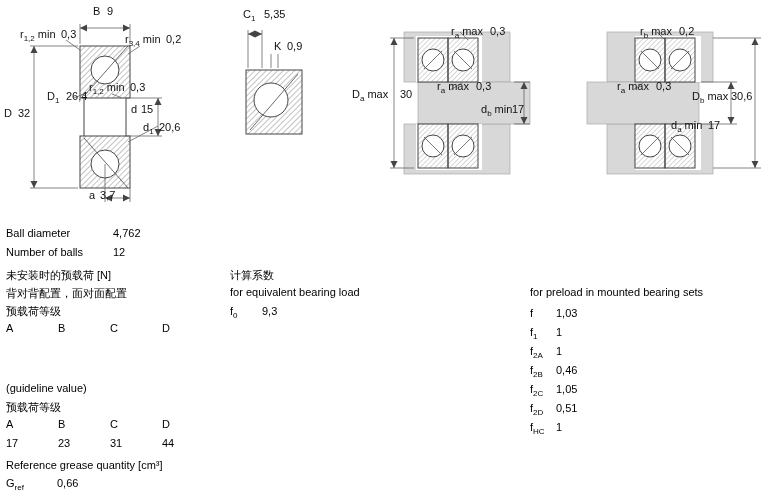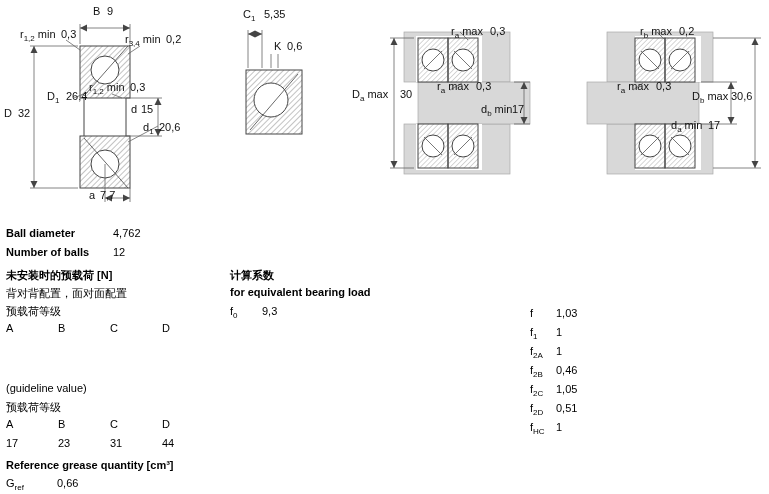--- a/index.html
+++ b/index.html
@@ -4,21 +4,21 @@
 <style>
   * { margin:0; padding:0; box-sizing:border-box; }
   html,body { background:#fff; }
   body { font-family:"Liberation Sans", sans-serif; }
   .page { position:relative; width:769px; height:494px; background:#ffffff; overflow:hidden; color:#000; font-size:11px; }
   svg.draw { position:absolute; }
   .dim { position:absolute; white-space:nowrap; font-size:11px; color:#111; }
   .dim sub { font-size:8px; }
   .sfx { margin-left:3px; }
   .txt { position:absolute; white-space:nowrap; font-size:11px; }
-  .b { font-weight:bold; }
+  .b { font-weight:normal; }
   .cell { display:inline-block; width:52px; }
   sub { font-size:8px; }
 </style>
 </head>
 <body>
 
 <div class="page">
 
   <svg class="draw" style="left:8px;top:4px" width="200" height="205" viewBox="0 0 200 205">
     <defs>
@@ -197,27 +197,27 @@
   <span class="dim" style="left:131px;top:103px"><span>d</span></span>
   <span class="dim" style="left:141px;top:103px">15</span>
 
   <span class="dim" style="left:4px;top:107px"><span>D</span></span>
   <span class="dim" style="left:18px;top:107px">32</span>
 
   <span class="dim" style="left:143px;top:121px"><span>d</span><sub>1</sub></span>
   <span class="dim" style="left:159px;top:121px">20,6</span>
 
   <span class="dim" style="left:89px;top:189px"><span>a</span></span>
-  <span class="dim" style="left:100px;top:189px">7,7</span>
+  <span class="dim" style="left:100px;top:189px">3,7</span>
 
   <span class="dim" style="left:243px;top:8px"><span>C</span><sub>1</sub></span>
   <span class="dim" style="left:264px;top:8px">5,35</span>
 
   <span class="dim" style="left:274px;top:40px"><span>K</span></span>
-  <span class="dim" style="left:287px;top:40px">0,6</span>
+  <span class="dim" style="left:287px;top:40px">0,9</span>
 
   <span class="dim" style="left:451px;top:25px"><span>r</span><sub>a</sub><span class="sfx">max</span></span>
   <span class="dim" style="left:490px;top:25px">0,3</span>
 
   <span class="dim" style="left:437px;top:80px"><span>r</span><sub>a</sub><span class="sfx">max</span></span>
   <span class="dim" style="left:476px;top:80px">0,3</span>
 
   <span class="dim" style="left:352px;top:88px"><span>D</span><sub>a</sub><span class="sfx">max</span></span>
   <span class="dim" style="left:400px;top:88px">30</span>
 
@@ -260,20 +260,21 @@
 
   <span class="txt b" style="left:6px;top:459px">Reference grease quantity [cm³]</span>
   <span class="txt" style="left:6px;top:477px"><span>G</span><sub>ref</sub></span>
   <span class="txt" style="left:57px;top:477px">0,66</span>
 
   <span class="txt b" style="left:230px;top:268px">计算系数</span>
   <span class="txt b" style="left:230px;top:286px">for equivalent bearing load</span>
   <span class="txt" style="left:230px;top:305px"><span>f</span><sub>0</sub></span>
   <span class="txt" style="left:262px;top:305px">9,3</span>
 
+  <span class="txt b" style="left:530px;top:286px">for preload in mounted bearing sets</span>
 
   <span class="txt" style="left:530px;top:307px"><span>f</span><sub></sub></span>
   <span class="txt" style="left:556px;top:307px">1,03</span>
 
   <span class="txt" style="left:530px;top:326px"><span>f</span><sub>1</sub></span>
   <span class="txt" style="left:556px;top:326px">1</span>
 
   <span class="txt" style="left:530px;top:345px"><span>f</span><sub>2A</sub></span>
   <span class="txt" style="left:556px;top:345px">1</span>
 

